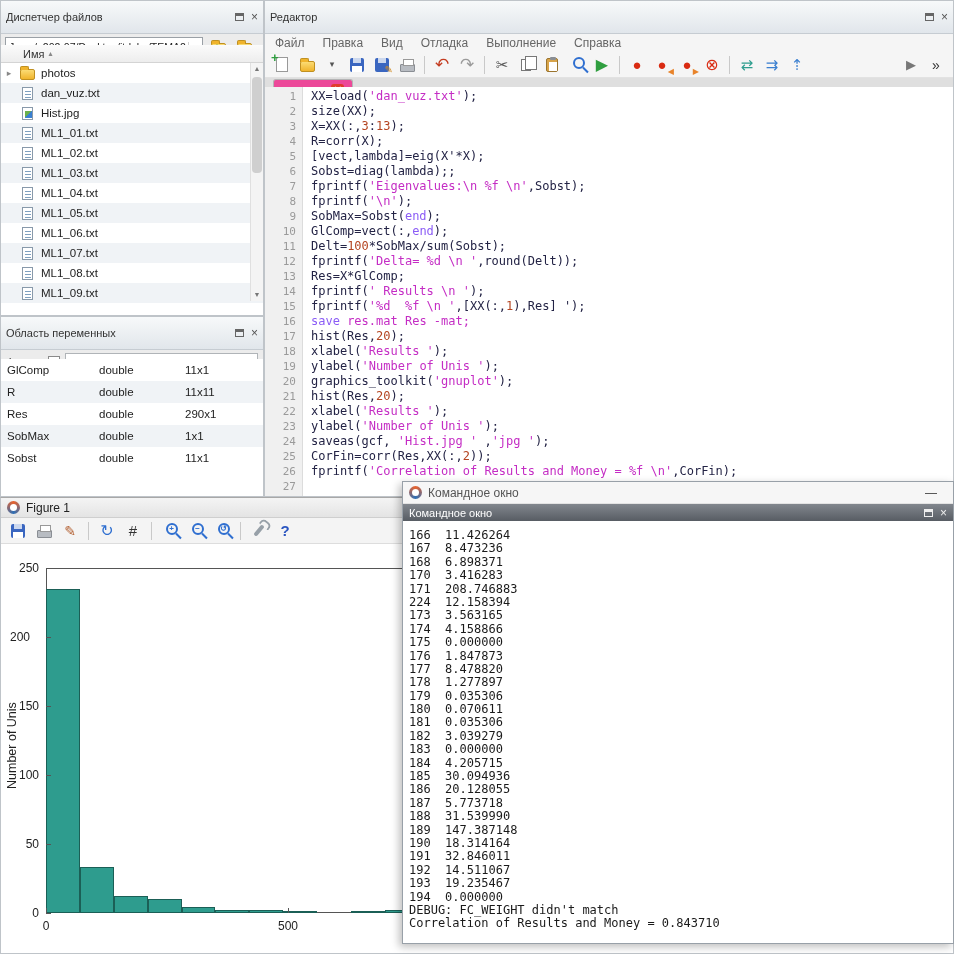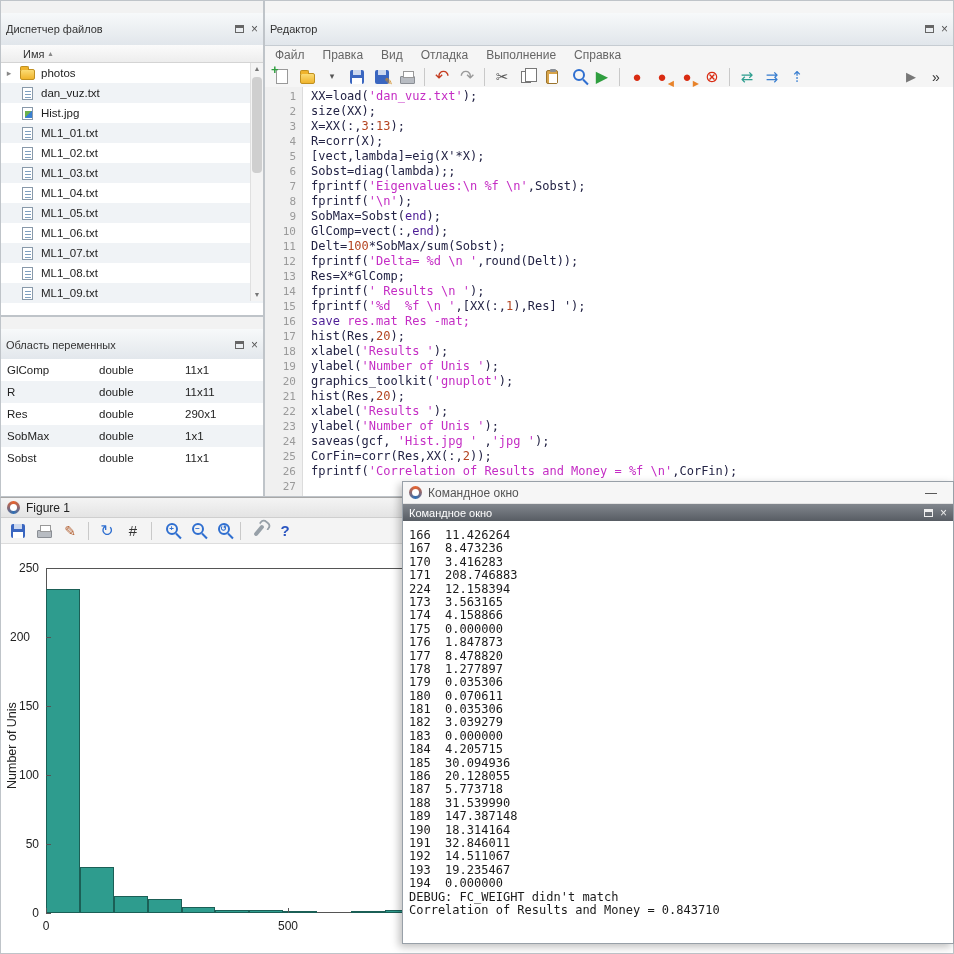--- a/index.html
+++ b/index.html
@@ -4,21 +4,21 @@
 <style>
   html,body{margin:0;padding:0;background:#d8d8d8;}
   #screen{position:relative;width:954px;height:954px;background:#e9e9e9;overflow:hidden;
           font-family:"Liberation Sans",sans-serif;-webkit-font-smoothing:antialiased;}
   #screen *{box-sizing:border-box;}
 
   
   .panel{position:absolute;background:#f2f2f2;border:1px solid #bfc4c9;}
   .ptitle{height:33px;display:flex;align-items:center;justify-content:space-between;
           padding:0 5px;background:linear-gradient(#f7f9fa,#e1e6eb);
-          border-bottom:1px solid #c6ccd2;font-size:11px;color:#333;margin-top:12px;}
+          border-bottom:1px solid #c6ccd2;font-size:11px;color:#333;}
   .ptitle-btns{display:flex;align-items:center;gap:7px;}
   .pt-box{display:inline-block;width:9px;height:8px;border:1px solid #666;border-top:3px solid #666;}
   .pt-x{font-size:12px;color:#555;line-height:10px;cursor:default;}
 
   
   .tb-btn{display:inline-flex;align-items:center;justify-content:center;width:22px;height:22px;
           border-radius:3px;position:relative;cursor:default;}
   .tb-sep{display:inline-block;width:1px;height:18px;background:#c9c9c9;margin:0 3px;}
   .gly{line-height:1;}
   .badge{position:absolute;right:-1px;bottom:0;font-size:8px;line-height:8px;}
@@ -104,21 +104,21 @@
   .tabbar{height:24px;background:#dfdfdf;border-bottom:1px solid #b4b4b4;display:flex;align-items:flex-end;padding-left:8px;}
   .tab{height:22px;background:#ec4899;border:1px solid #b4b4b4;border-bottom:none;border-radius:3px 3px 0 0;
        display:flex;align-items:center;gap:6px;padding:0 8px;font-size:11.5px;color:#333;}
   .tab-close{width:13px;height:13px;background:#e03c2c;border-radius:3px;color:#fff;font-size:10px;
        line-height:12px;text-align:center;}
   #code-area{position:absolute;left:0;top:86px;right:0;bottom:0;background:#fff;display:flex;overflow:hidden;}
   #code-gutter{width:38px;background:#f0f0f0;border-right:1px solid #dcdcdc;color:#9a9a9a;
        font-family:"DejaVu Sans Mono",monospace;font-size:11px;text-align:right;padding:2px 6px 0 0;}
   #code-lines{flex:1;padding:2px 0 0 8px;font-family:"DejaVu Sans Mono",monospace;font-size:12px;color:#232345;}
   .cline,.gline{height:15px;line-height:15px;white-space:pre;}
-  .kw{color:#4c1d95;} .str{color:#c42cc4;} .num{color:#b44420;}
+  .kw{color:#8b5cf6;} .str{color:#c42cc4;} .num{color:#b44420;}
 
   
   #figure-window{left:0;top:497px;width:954px;height:457px;background:#fff;border-top:1px solid #a8a8a8;}
   #fig-title{height:20px;background:linear-gradient(#f4f4f4,#e4e4e4);border-bottom:1px solid #cfcfcf;
        display:flex;align-items:center;gap:6px;padding-left:6px;font-size:12px;color:#222;}
   #fig-toolbar{height:26px;background:#f4f4f4;border-bottom:1px solid #ddd;display:flex;align-items:center;gap:4px;padding-left:6px;}
   #plot-area{position:absolute;left:0;top:46px;right:0;bottom:0;background:#fff;}
   #axis-box{position:absolute;left:45px;top:24px;width:905px;height:345px;border:1px solid #555;}
   #bars{position:absolute;left:45px;top:24px;width:905px;height:345px;}
   .bar{position:absolute;bottom:0;background:#2e9c8e;border:1px solid #1b5f56;}
@@ -573,20 +573,21 @@
     <div id="cw-strip">
       <span>Командное окно</span>
       <span class="ptitle-btns">
         <span class="pt-box"></span>
         <span class="pt-x">×</span>
       </span>
     </div>
     <div id="cw-content">
         <div class="cwline">166  11.426264</div>
         <div class="cwline">167  8.473236</div>
+        <div class="cwline">168  6.898371</div>
         <div class="cwline">170  3.416283</div>
         <div class="cwline">171  208.746883</div>
         <div class="cwline">224  12.158394</div>
         <div class="cwline">173  3.563165</div>
         <div class="cwline">174  4.158866</div>
         <div class="cwline">175  0.000000</div>
         <div class="cwline">176  1.847873</div>
         <div class="cwline">177  8.478820</div>
         <div class="cwline">178  1.277897</div>
         <div class="cwline">179  0.035306</div>

